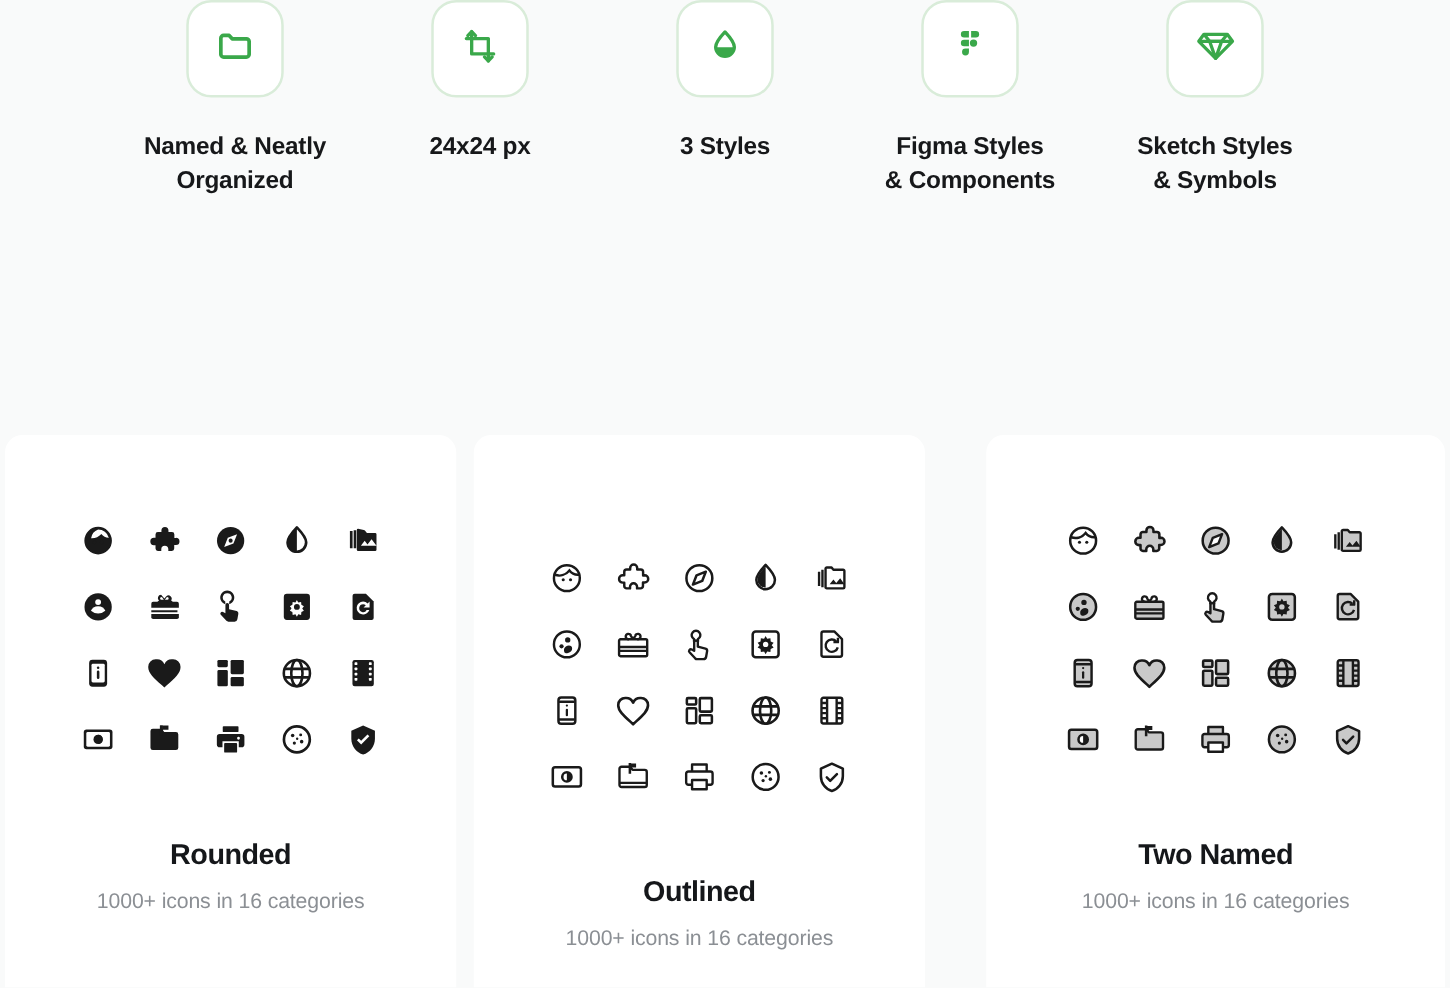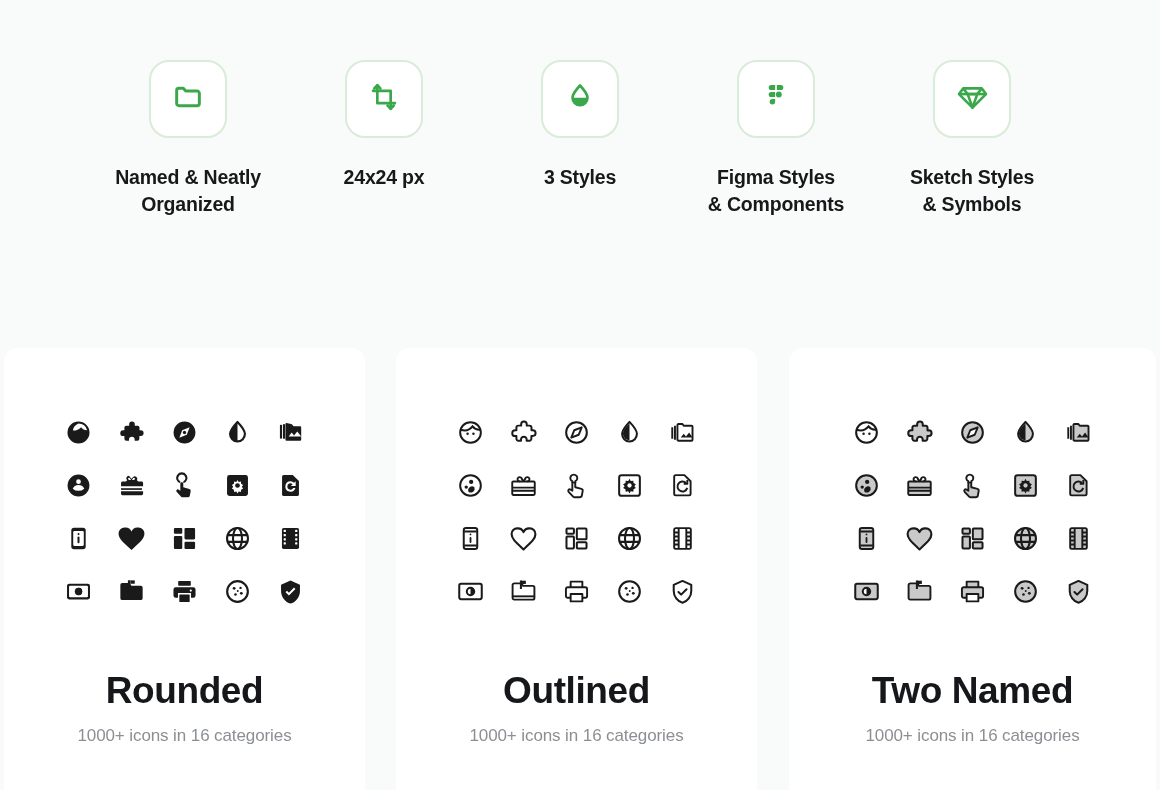--- a/index.html
+++ b/index.html
@@ -18,21 +18,20 @@
   
   #features {
     position: absolute;
     left: 0;
     top: 0;
     width: 1160px;
     height: 348px;
     display: flex;
     justify-content: center;
     align-items: flex-start;
-    padding-top: 60px;
     box-sizing: border-box;
   }
   .feature {
     width: 196px;
     display: flex;
     flex-direction: column;
     align-items: center;
   }
   .feature-box {
     width: 78px;
@@ -69,21 +68,21 @@
     top: 0;
     height: 442px;
     background: #ffffff;
     border-radius: 14px 14px 0 0;
     box-sizing: border-box;
     display: flex;
     flex-direction: column;
     align-items: center;
   }
   .card.c0 { left: 4px;   width: 361px; }
-  .card.c1 { left: 396px; width: 361px; }
+  .card.c1 { left: 379px; width: 361px; justify-content: center; }
   .card.c2 { left: 789px; width: 367px; }
 
   .icon-grid {
     margin-top: 58px;
     display: grid;
     grid-template-columns: repeat(5, 53px);
     grid-auto-rows: 53px;
     column-gap: 0px;
     row-gap: 0px;
   }
@@ -91,21 +90,21 @@
     width: 53px;
     height: 53px;
     display: flex;
     align-items: center;
     justify-content: center;
   }
   .icon-cell svg { display: block; }
 
   .card-title {
     margin-top: 52px;
-    font-size: 37px;
+    font-size: 23px;
     font-weight: bold;
     color: #15171a;
     letter-spacing: -0.4px;
     text-align: center;
   }
   .card-sub {
     margin-top: 14px;
     font-size: 17px;
     color: #8b8f94;
     text-align: center;

